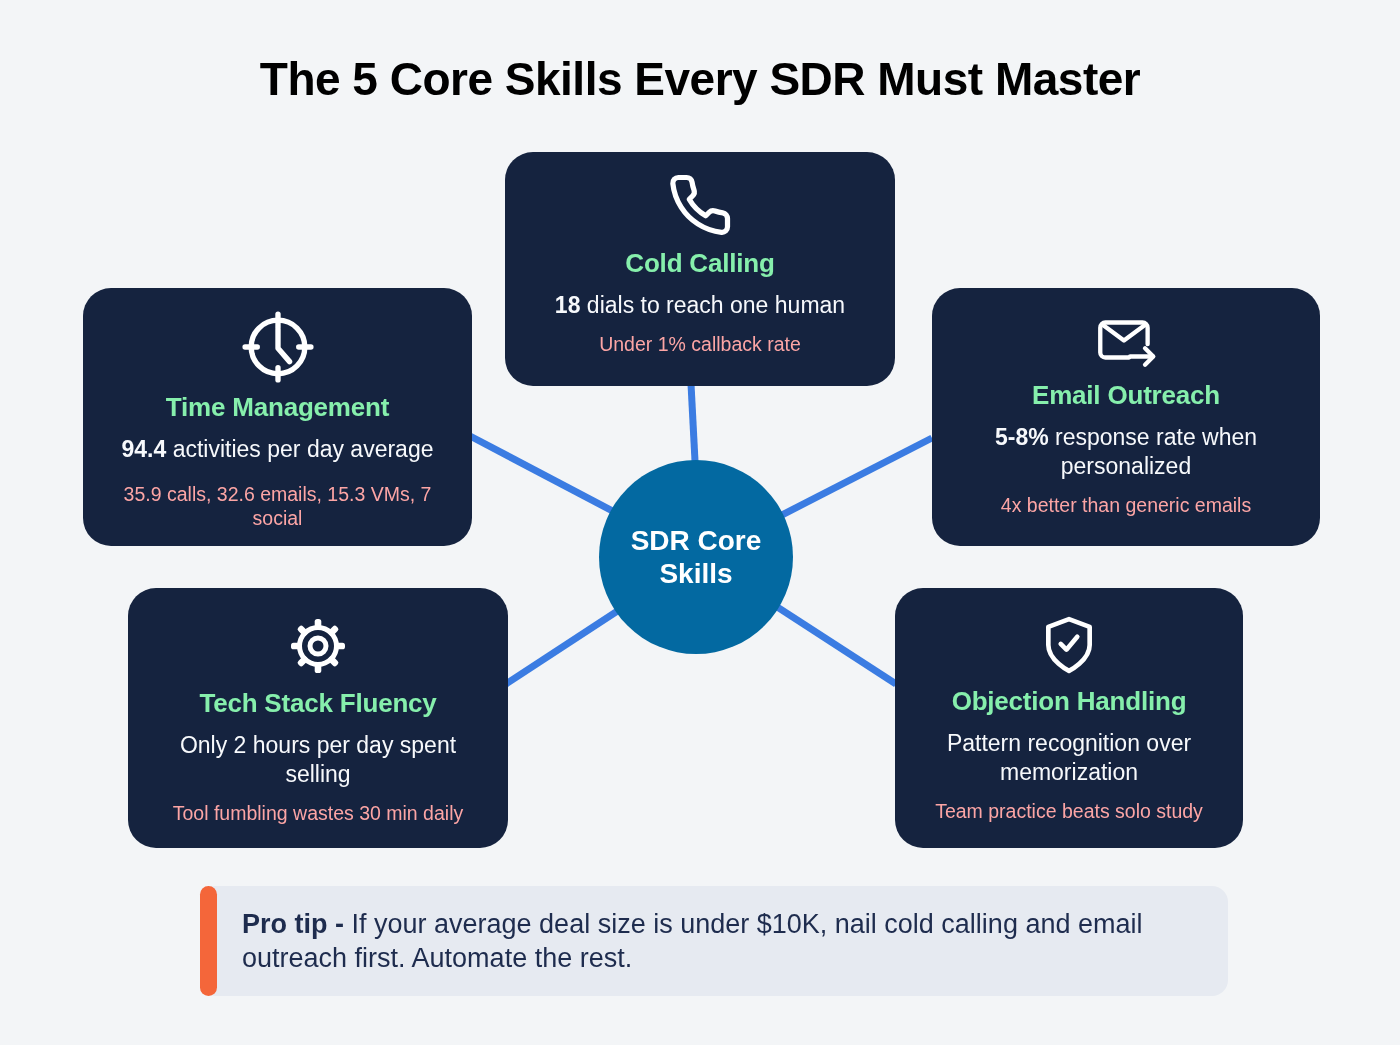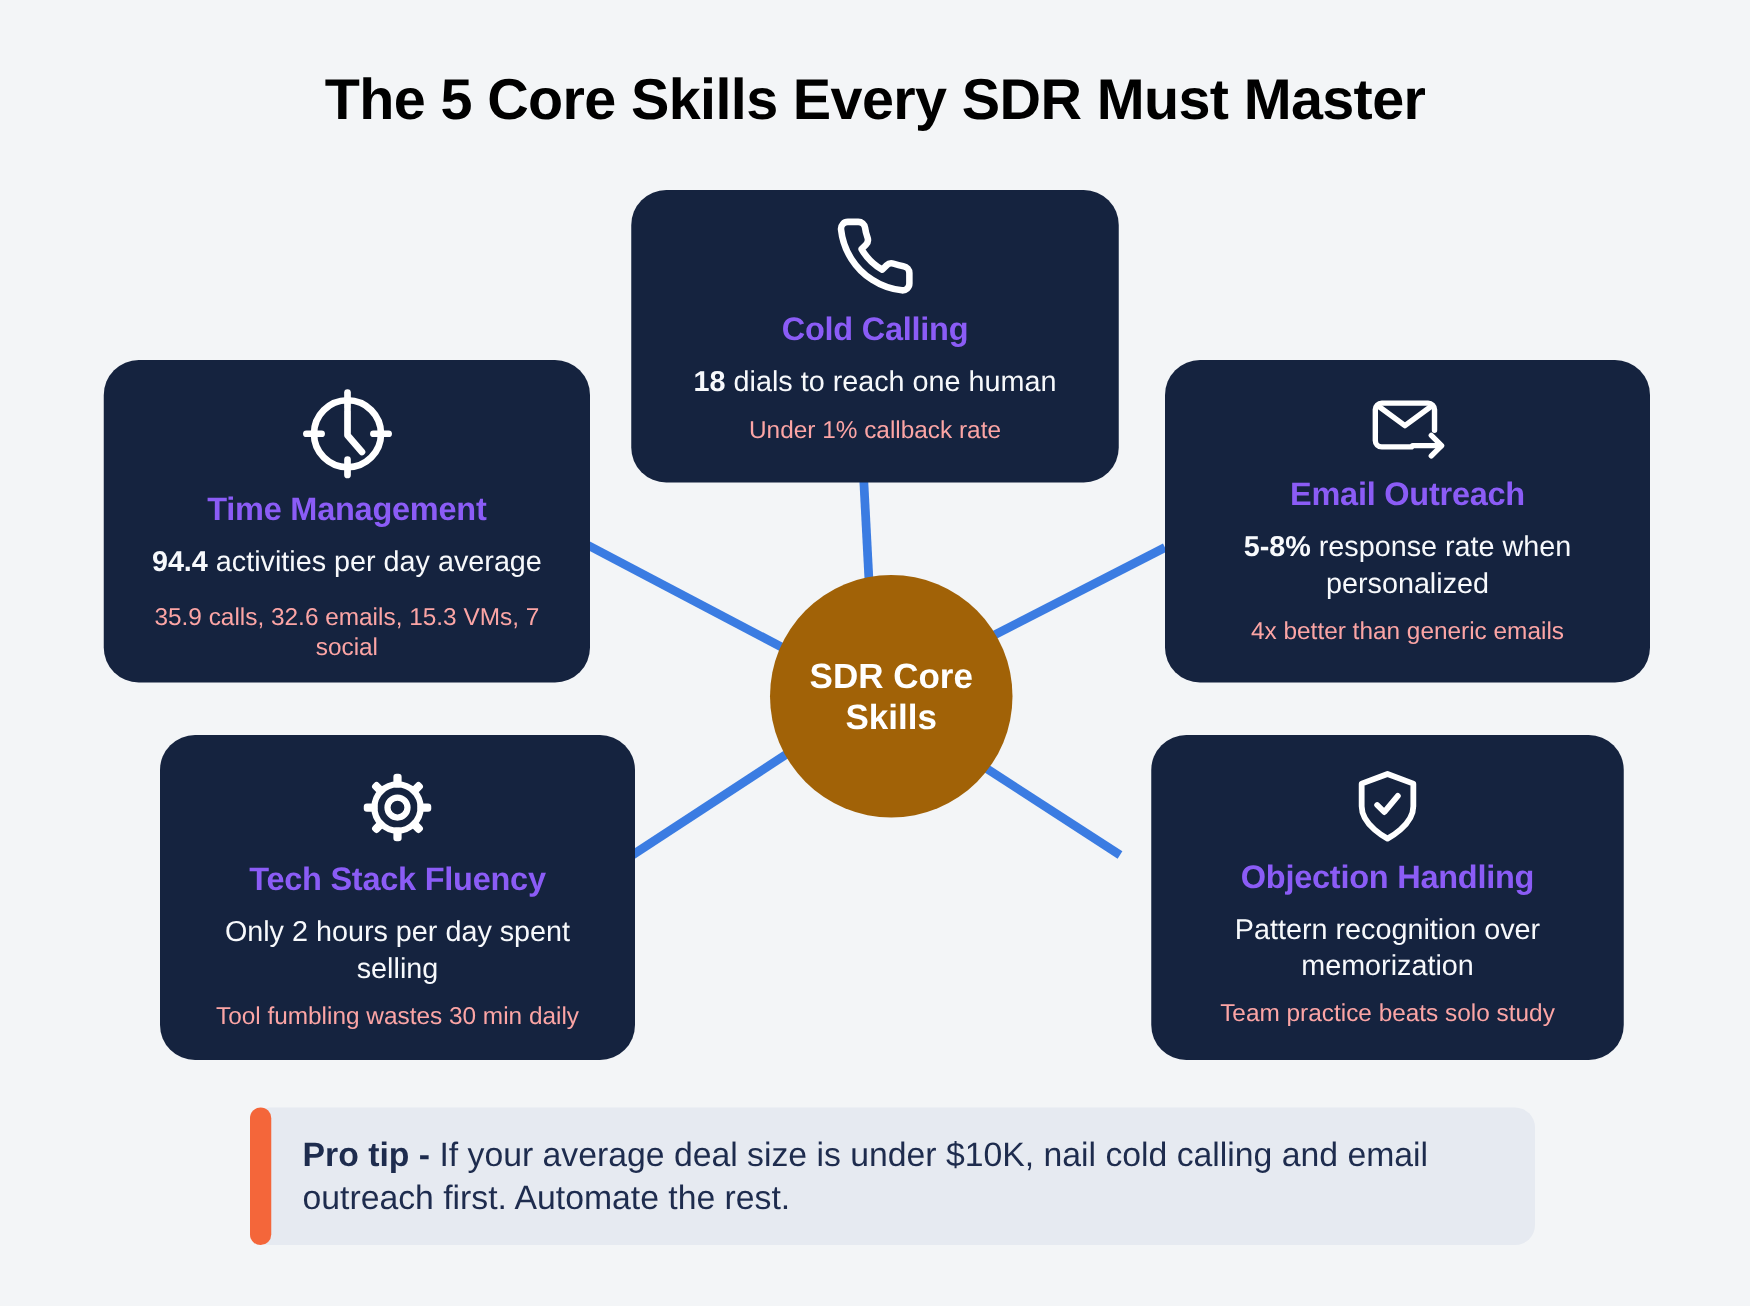--- a/index.html
+++ b/index.html
@@ -20,23 +20,23 @@
     font-weight: 700;
     letter-spacing: -0.5px;
     color: #000000;
   }
 
   .connectors { position: absolute; top: 0; left: 0; z-index: 1; }
   .connectors line { stroke: #3b7ce2; stroke-width: 7; }
 
   .hub {
     position: absolute;
-    left: 616px; top: 460px;
+    left: 599px; top: 460px;
     width: 194px; height: 194px;
-    background: #a16207;
+    background: #0369a1;
     border-radius: 50%;
     z-index: 3;
     display: flex; align-items: center; justify-content: center;
     text-align: center;
   }
   .hub-label {
     color: #ffffff;
     font-size: 28px;
     font-weight: 700;
     line-height: 33px;
@@ -52,21 +52,21 @@
     flex-direction: column;
     align-items: center;
     text-align: center;
     padding: 20px 24px 14px 24px;
     color: #ffffff;
   }
   .card .icon-wrap { display: flex; align-items: center; justify-content: center; margin-bottom: 10px; }
   .card-title {
     font-size: 26px;
     font-weight: 700;
-    color: #8b5cf6;
+    color: #86efac;
     margin-bottom: 12px;
     letter-spacing: -0.2px;
   }
   .card-stat {
     font-size: 23px;
     font-weight: 400;
     color: #f7f9fc;
     line-height: 29px;
     margin-bottom: 12px;
   }
@@ -75,21 +75,21 @@
     font-size: 19.5px;
     font-weight: 400;
     color: #fca5a5;
     line-height: 24px;
   }
 
   .card-cold-calling      { left: 505px; top: 152px; width: 390px; height: 234px; }
   .card-time-management   { left: 83px;  top: 288px; width: 389px; height: 258px; }
   .card-email-outreach    { left: 932px; top: 288px; width: 388px; height: 258px; }
   .card-tech-stack        { left: 128px; top: 588px; width: 380px; height: 260px; }
-  .card-objection         { left: 895px; top: 588px; width: 378px; height: 260px; margin-left: 26px; }
+  .card-objection         { left: 895px; top: 588px; width: 348px; height: 260px; }
 
   .card-time-management .icon-wrap { margin-bottom: 6px; }
   .card-time-management .card-stat { margin-bottom: 18px; }
   .card-tech-stack .icon-wrap, .card-objection .icon-wrap { margin-top: 6px; }
 
   .protip {
     position: absolute;
     left: 200px; top: 886px;
     width: 1028px; height: 110px;
     background: #e6eaf1;

